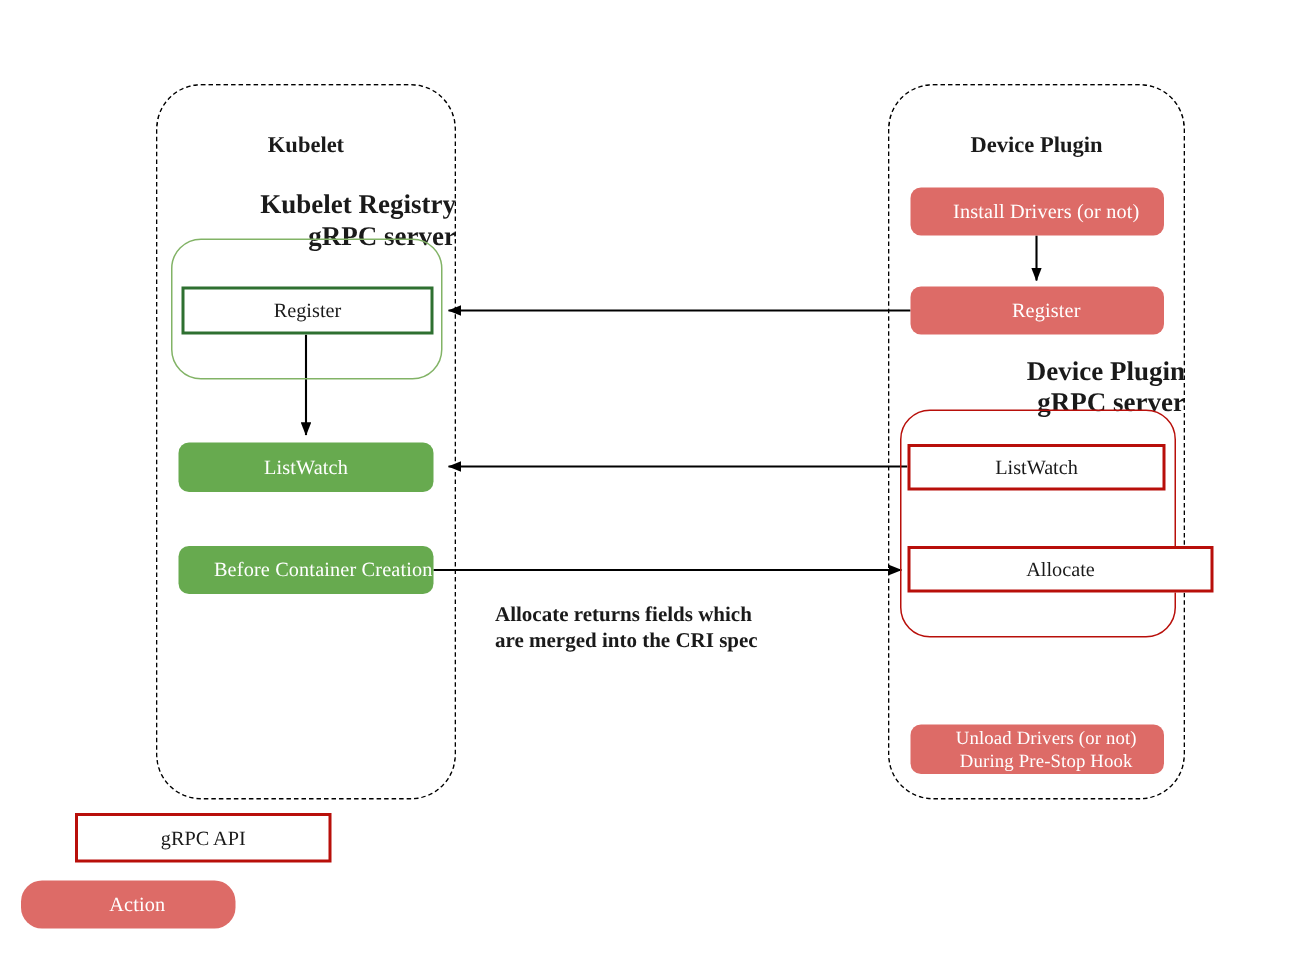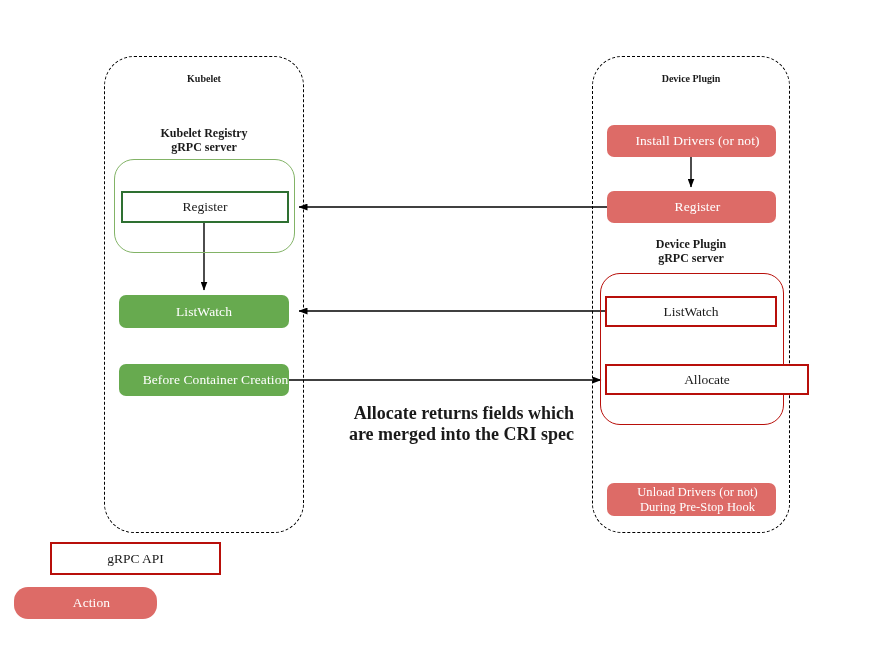--- a/index.html
+++ b/index.html
@@ -71,23 +71,23 @@
 
   
   .label {
     position: absolute;
     text-align: center;
     font-weight: bold;
     color: #1a1a1a;
     line-height: 1.18;
     white-space: pre-line;
   }
-  .label-title { font-size: 10px; }
-  .label-sub   { font-size: 12px; }
-  .label-note  { font-size: 18px; text-align: right; }
+  .label-title { font-size: 15px; margin-top: 16px; }
+  .label-sub   { font-size: 18px; text-align: right; }
+  .label-note  { font-size: 14px; text-align: left; }
 
   .two-line { white-space: pre-line; }
 </style>
 </head>
 <body>
 
 <div id="canvas">
 
   <svg class="layer" viewBox="0 0 873 646">
     <defs>

